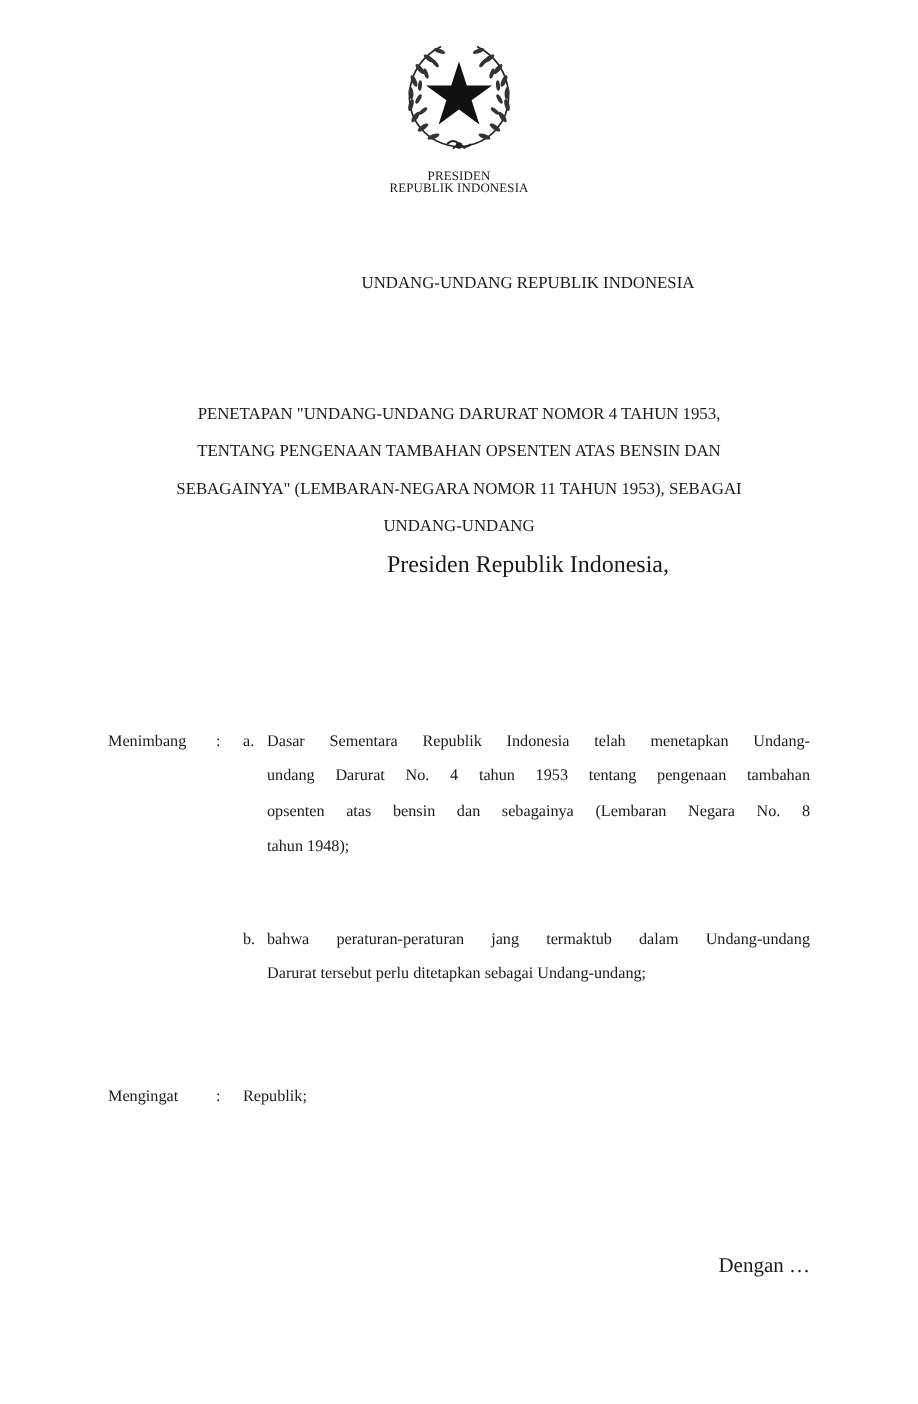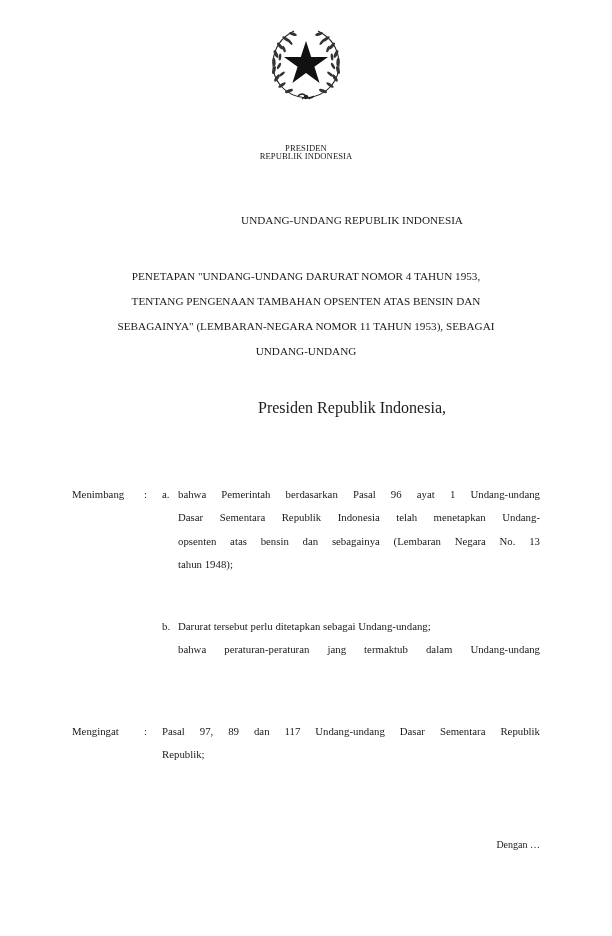--- a/index.html
+++ b/index.html
@@ -27,21 +27,20 @@
       top: 26px;
       width: 80px;
       height: 78px;
     }
     .emblem svg { width: 80px; height: 78px; display: block; }
     .center {
       position: absolute;
       left: 0;
       width: 612px;
       text-align: center;
-      margin-top: 31px;
     }
     .header-small {
       font-size: 8.6px;
       line-height: 11px;
       letter-spacing: 0.1px;
     }
     .title {
       font-size: 11.2px;
       line-height: 14px;
       padding-left: 46px;
@@ -78,21 +77,21 @@
       text-align-last: justify;
       white-space: nowrap;
     }
     .line.last {
       text-align-last: left;
     }
     .closing {
       position: absolute;
       right: 72px;
       top: 838px;
-      font-size: 10px;
+      font-size: 14px;
       line-height: 14px;
     }
   </style>
 </head>
 <body>
 
 <div class="page">
 
   <div class="emblem">
     <svg viewBox="0 0 80 78" xmlns="http://www.w3.org/2000/svg">
@@ -157,37 +156,36 @@
   </div>
 
   <div class="center title" style="top:370px; font-size:16px;">Presiden Republik Indonesia,</div>
 
   <div class="body-text">
     <span class="label" style="top:483px;">Menimbang</span>
     <span class="colon" style="left:144px; top:483px;">:</span>
 
     <span class="item-letter" style="left:162px; top:483px;">a.</span>
     <div class="para" style="left:178px; top:483px; width:362px;">
-      <span class="line">bahwa Pemerintah berdasarkan Pasal 96 ayat 1 Undang-undang</span>
       <span class="line">Dasar Sementara Republik Indonesia telah menetapkan Undang-</span>
-      <span class="line">opsenten atas bensin dan sebagainya (Lembaran Negara No. 13</span>
+      <span class="line">undang Darurat No. 4 tahun 1953 tentang pengenaan tambahan</span>
+      <span class="line">opsenten atas bensin dan sebagainya (Lembaran Negara No. 8</span>
       <span class="line last">tahun 1948);</span>
     </div>
 
     <span class="item-letter" style="left:162px; top:615px;">b.</span>
     <div class="para" style="left:178px; top:615px; width:362px;">
+      <span class="line">bahwa peraturan-peraturan jang termaktub dalam Undang-undang</span>
       <span class="line last">Darurat tersebut perlu ditetapkan sebagai Undang-undang;</span>
-      <span class="line">bahwa peraturan-peraturan jang termaktub dalam Undang-undang</span>
     </div>
   </div>
 
   <div class="body-text">
     <span class="label" style="top:720px;">Mengingat</span>
     <span class="colon" style="left:144px; top:720px;">:</span>
     <div class="para" style="left:162px; top:720px; width:378px;">
-      <span class="line">Pasal 97, 89 dan 117 Undang-undang Dasar Sementara Republik</span>
       <span class="line last">Republik;</span>
     </div>
   </div>
 
   <div class="closing">Dengan …</div>
 
 </div>
 
 </body></html>

